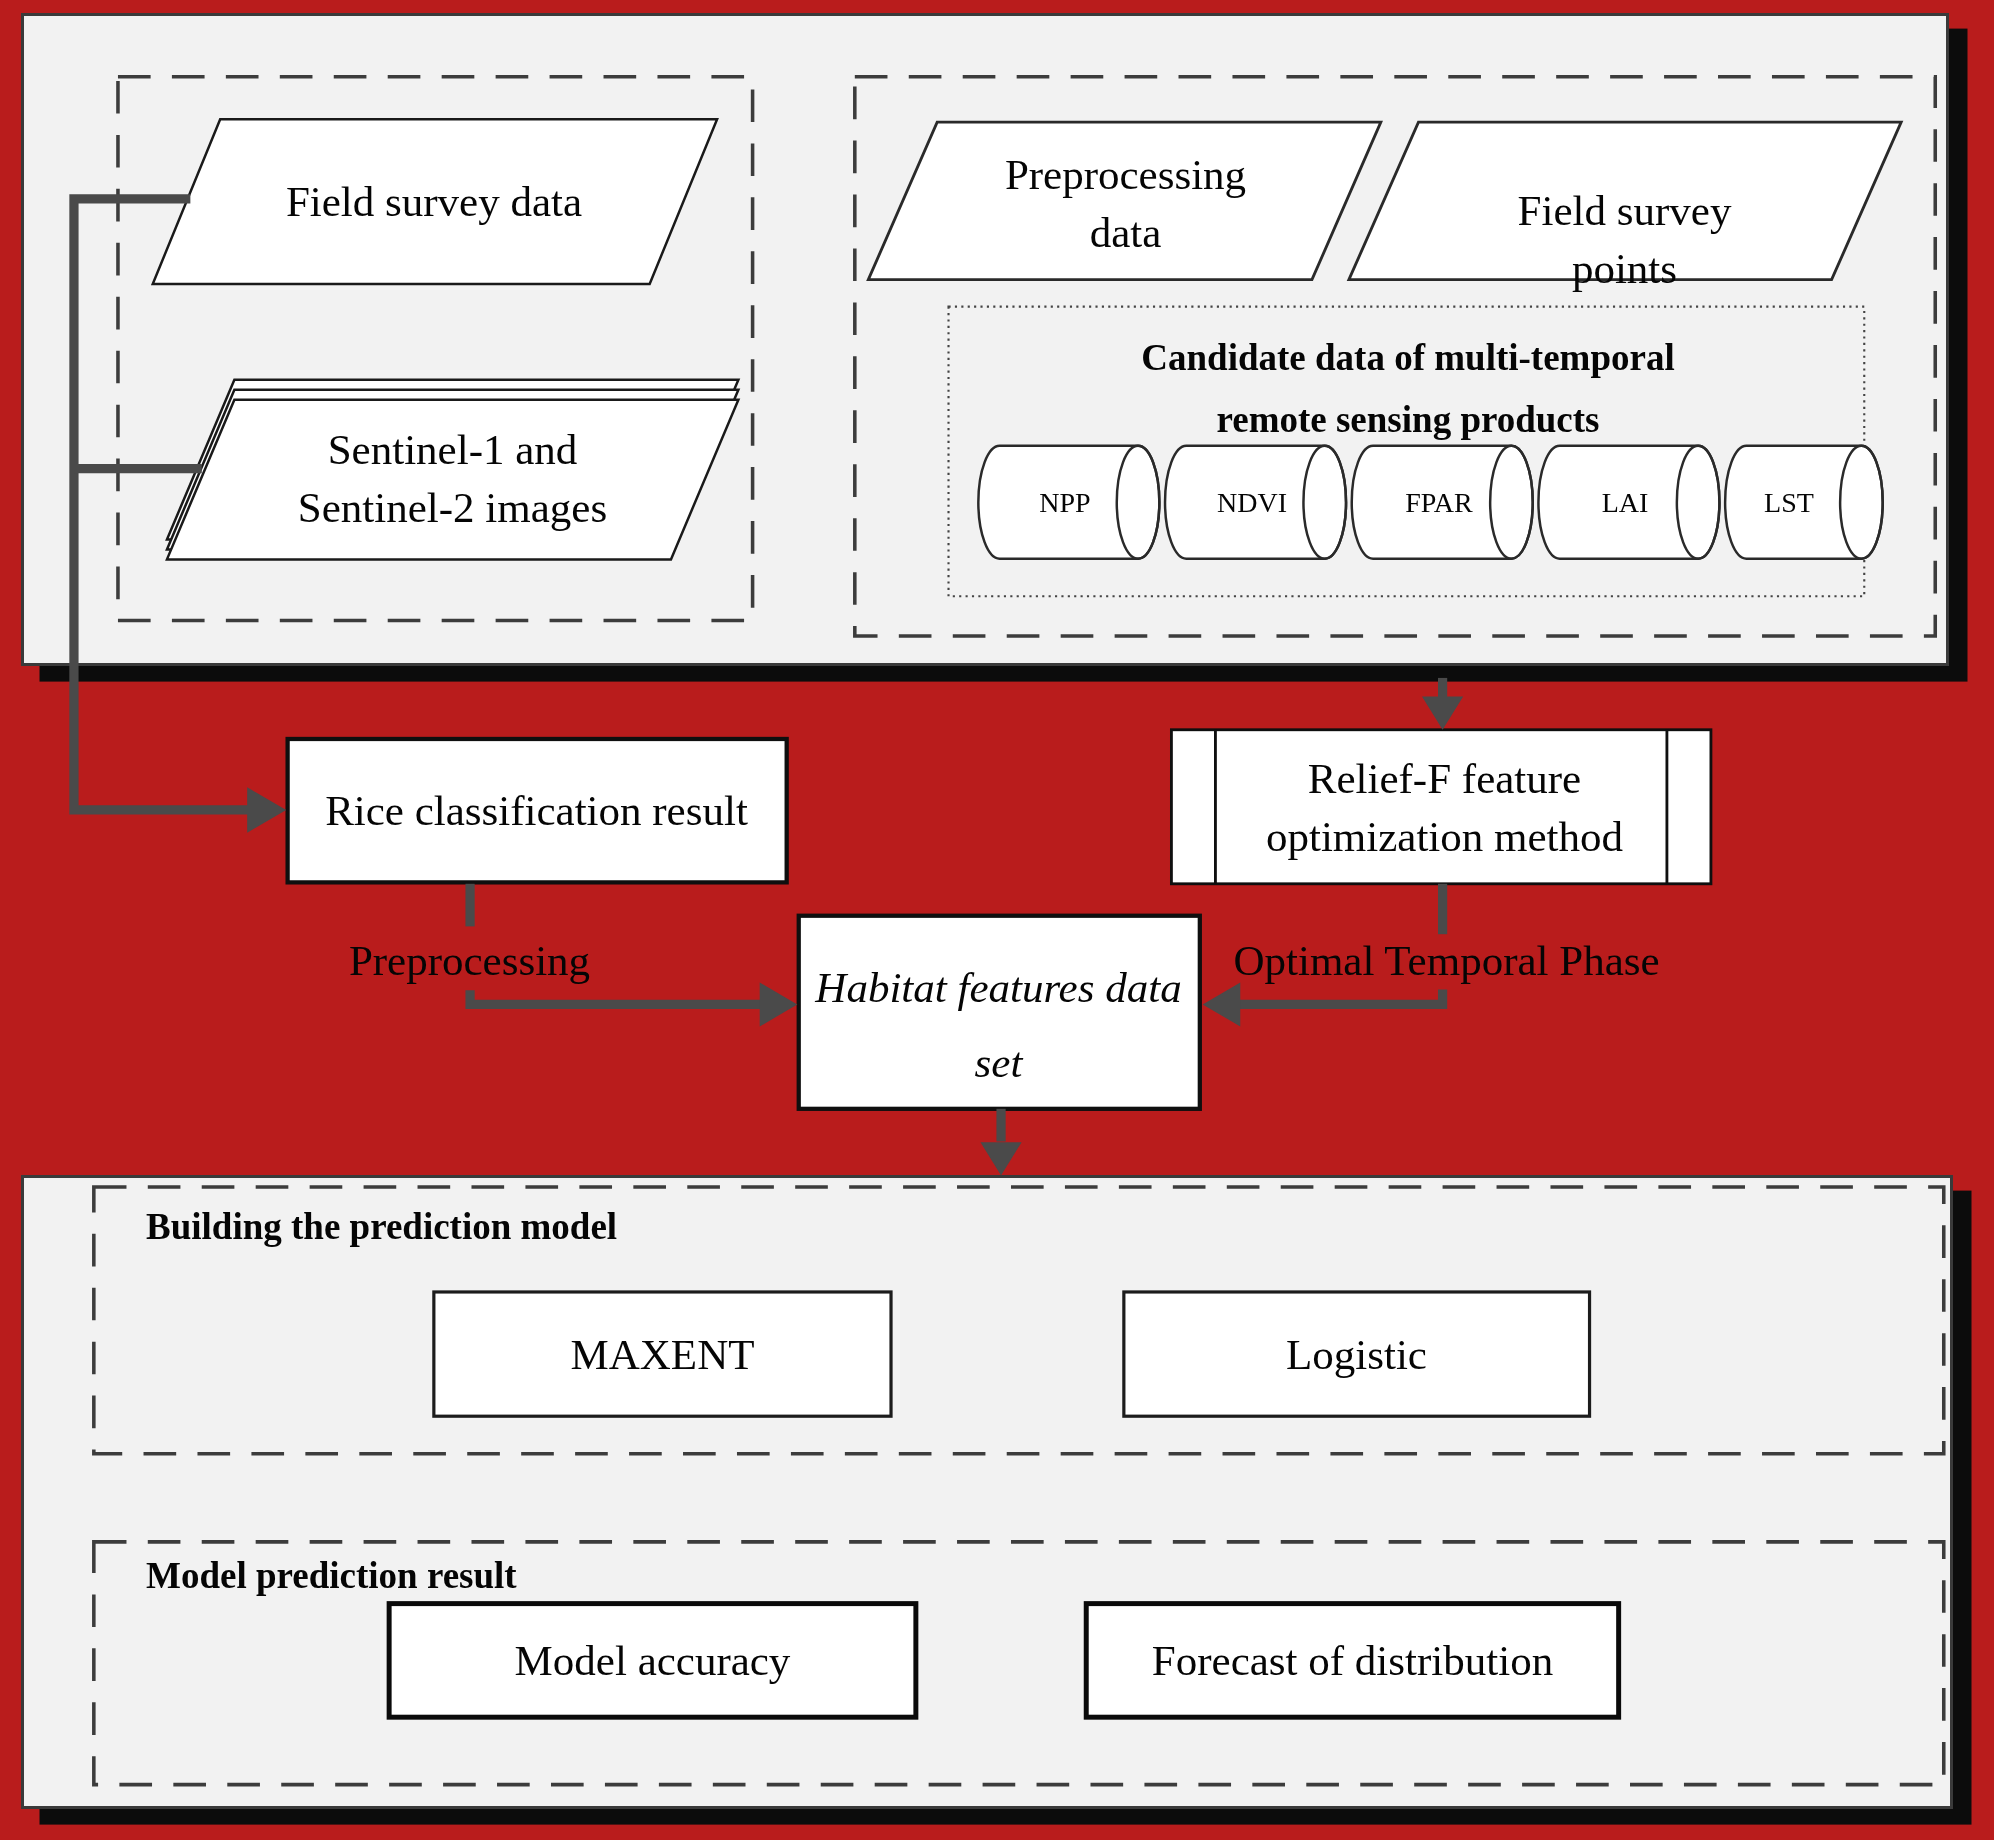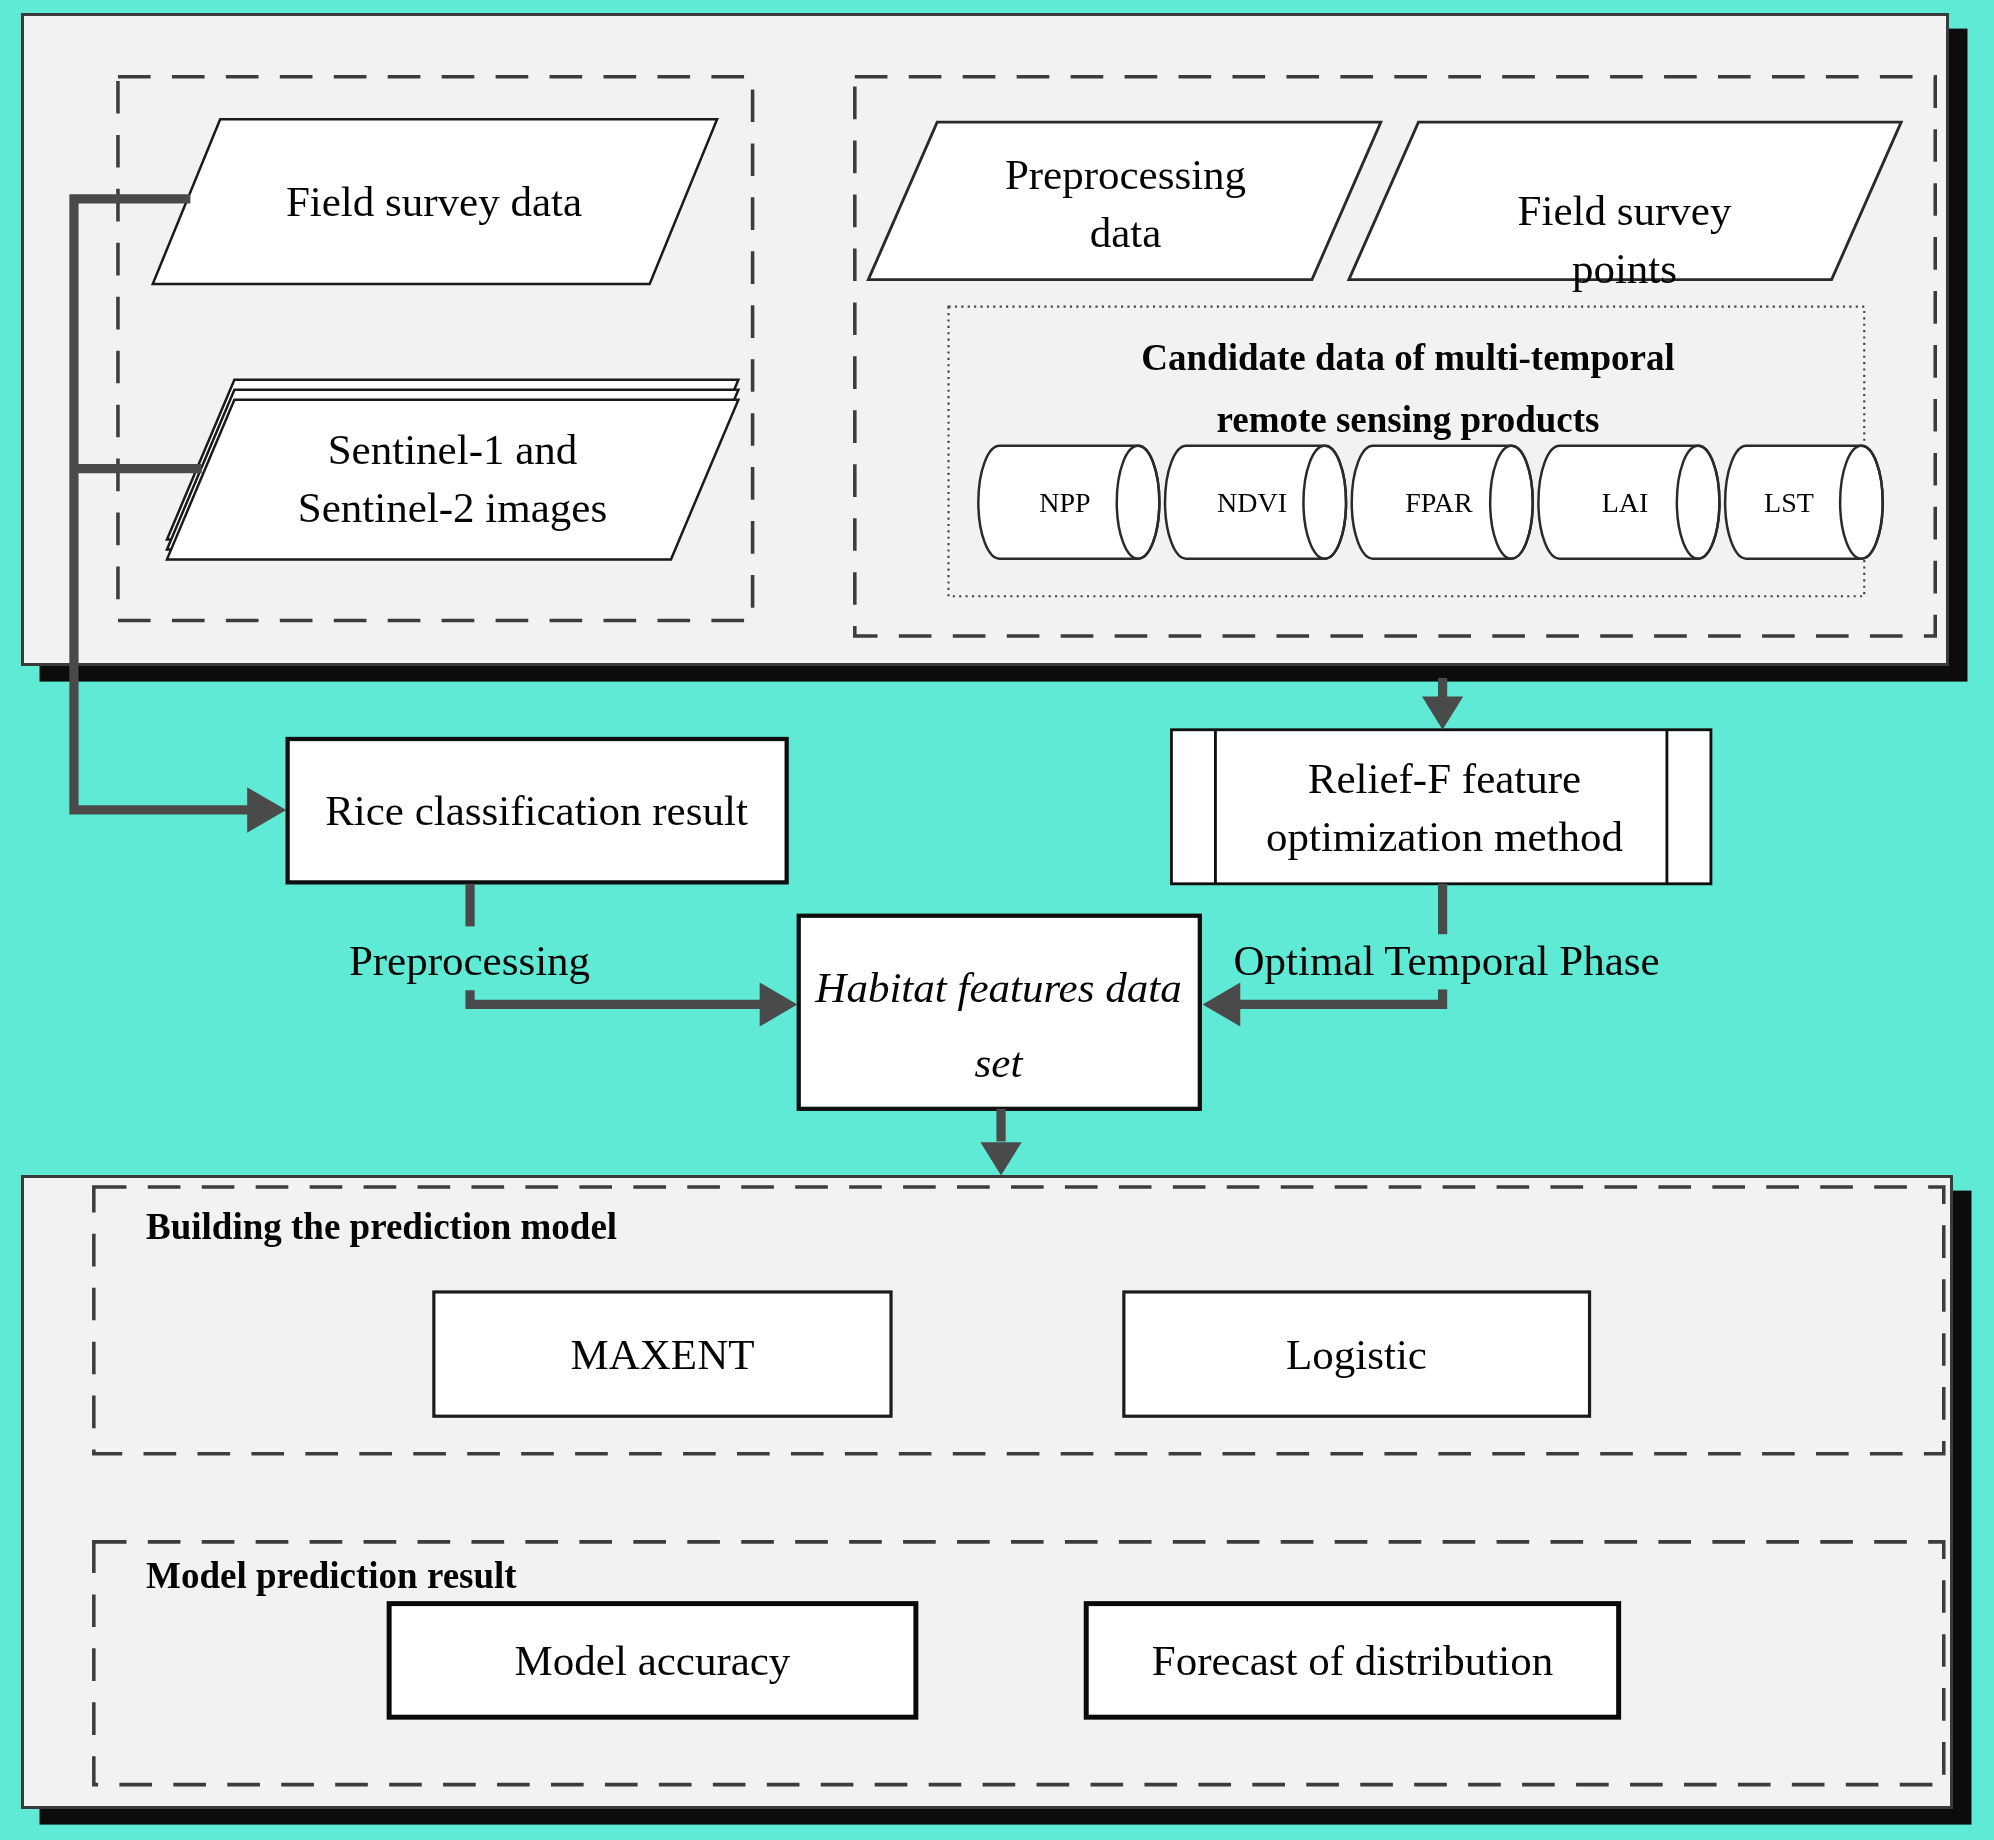--- a/index.html
+++ b/index.html
@@ -1,19 +1,19 @@
 <!DOCTYPE html>
 <html style="font-size:11.4px"><head>
 <meta charset="utf-8">
 <style>
   html,body{margin:0;padding:0;background:#ffffff;}
   .canvas{
     position:relative;
     width:1995px;height:1840px;
-    background:#5eead4;
+    background:#b91c1c;
     font-family:"Liberation Serif","DejaVu Serif",serif;
     color:#050505;
     overflow:hidden;
   }
   .container{
     position:absolute;
     background:#f2f2f2;
     border:3.5px solid #3a3a3a;
     box-shadow:18.5px 15.6px 0 #0c0c0c;
     box-sizing:border-box;

